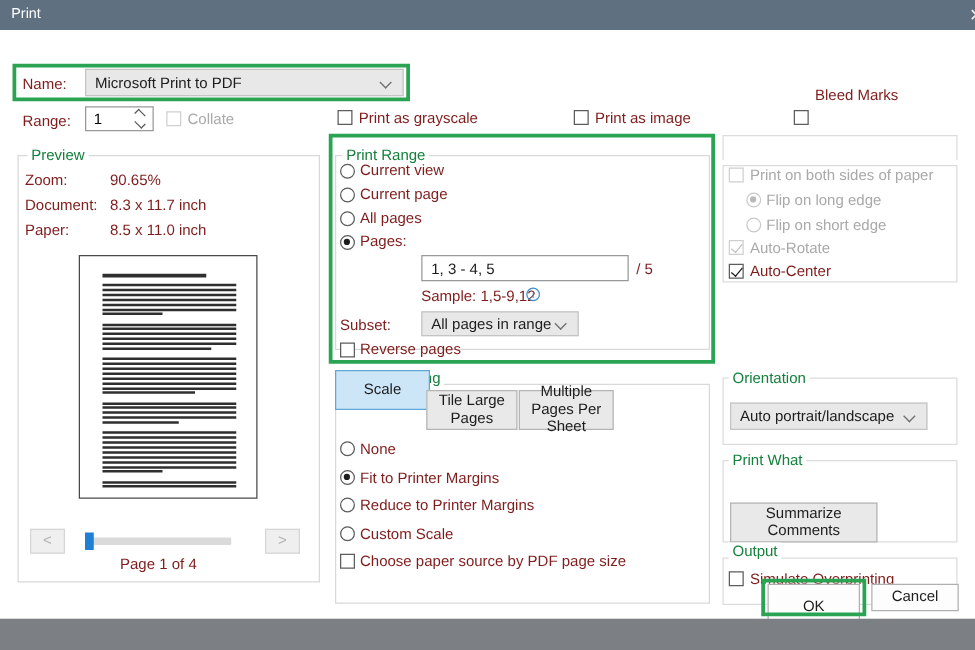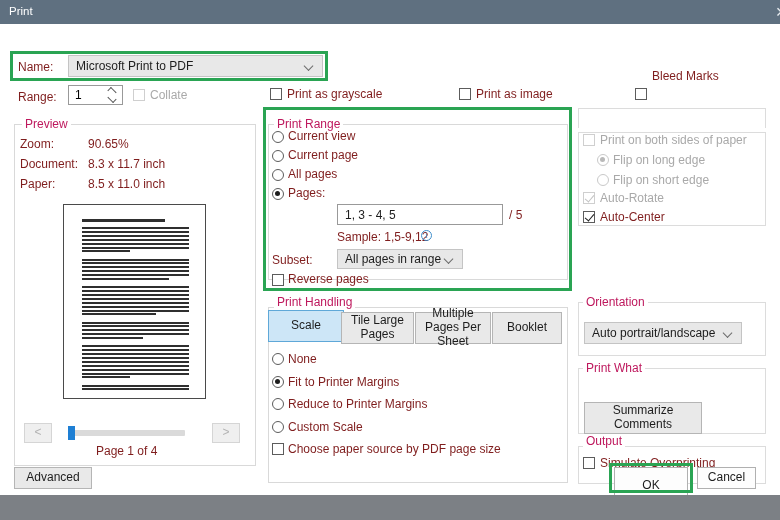--- a/index.html
+++ b/index.html
@@ -35,21 +35,21 @@
     line-height: 24px;
     font-size: 14px;
     color: #e9edf0;
     cursor: pointer;
   }
   .body { position: absolute; left:0; top:24px; width:780px; height:471px; background:#fff; }
 
   
   .lbl { position: absolute; font-size: 12px; color: #7f1d1d; white-space: nowrap; }
   .lbl.dim { color: #a9a9a9; }
-  .grp-title { position:absolute; font-size: 12px; color:#be185d; background:#fff; padding:0 3px; }
+  .grp-title { position:absolute; font-size: 12px; color:#15803d; background:#fff; padding:0 3px; }
   .grp-box {
     position: absolute;
     border: 1px solid #d9d9d9;
     box-sizing: border-box;
   }
   .fieldset { position:absolute; border:1px solid #dcdcdc; border-top:1px solid #dcdcdc; box-sizing:border-box; }
 
   .combo {
     position: absolute;
     background: #e8e8e8;
@@ -262,24 +262,23 @@
       <span class="ctext">All pages in range</span>
       <span class="carrow"></span>
     </div>
 
     <div class="check" style="left:272px; top:250px;"></div>
     <span class="lbl" style="left:288px; top:248px;">Reverse pages</span>
 
     <div class="grp-box" style="left:268px; top:283px; width:300px; height:176px;"></div>
     <span class="grp-title" style="left:274px; top:271px;text-align:center;">Print Handling</span>
 
-    <div class="btn tabsel" style="left:268px; top:286px; width:76px; height:32px;">Scale</div>
+    <div class="btn tabsel" style="left:268px; top:272px; width:76px; height:32px;">Scale</div>
     <div class="btn" style="left:341px; top:288px; width:73px; height:32px;">Tile Large Pages</div>
     <div class="btn" style="left:415px; top:288px; width:76px; height:32px;">Multiple Pages Per Sheet</div>
-    <div class="btn" style="left:492px; top:288px; width:70px; height:32px;">Booklet</div>
 
     <div class="radio" style="left:272px; top:329px;"></div>
     <span class="lbl" style="left:288px; top:328px;">None</span>
 
     <div class="radio on" style="left:272px; top:352px;"></div>
     <span class="lbl" style="left:288px; top:351px;">Fit to Printer Margins</span>
 
     <div class="radio" style="left:272px; top:374px;"></div>
     <span class="lbl" style="left:288px; top:373px;">Reduce to Printer Margins</span>
 
@@ -316,23 +315,22 @@
 
     <div class="fieldset" style="left:578px; top:344px; width:188px; height:66px;"></div>
     <span class="grp-title" style="left:583px; top:337px;">Print What</span>
     <div class="btn" style="left:584px; top:378px; width:118px; height:32px;">Summarize Comments</div>
 
     <div class="fieldset" style="left:578px; top:422px; width:188px; height:38px;"></div>
     <span class="grp-title" style="left:583px; top:410px;">Output</span>
     <div class="check" style="left:583px; top:433px;"></div>
     <span class="lbl" style="left:600px; top:432px;">Simulate Overprinting</span>
 
-    <div class="btn" style="left:14px; top:443px; width:78px; height:22px;">Advanced</div>
     <div class="btn white" style="left:614px; top:443px; width:74px; height:38px;">OK</div>
-    <div class="btn white" style="left:697px; top:443px; width:59px; height:22px;">Cancel</div>
+    <div class="btn white" style="left:697px; top:443px; width:70px; height:22px;">Cancel</div>
 
     <div class="greenbox" style="left:10px; top:27px; width:318px; height:30px;"></div>
     <div class="greenbox" style="left:263px; top:83px; width:309px; height:184px;"></div>
     <div class="greenbox" style="left:609px; top:439px; width:84px; height:30px;"></div>
 
   </div>
 </div>
 <div class="bottom-strip"></div>
 
 </body></html>

